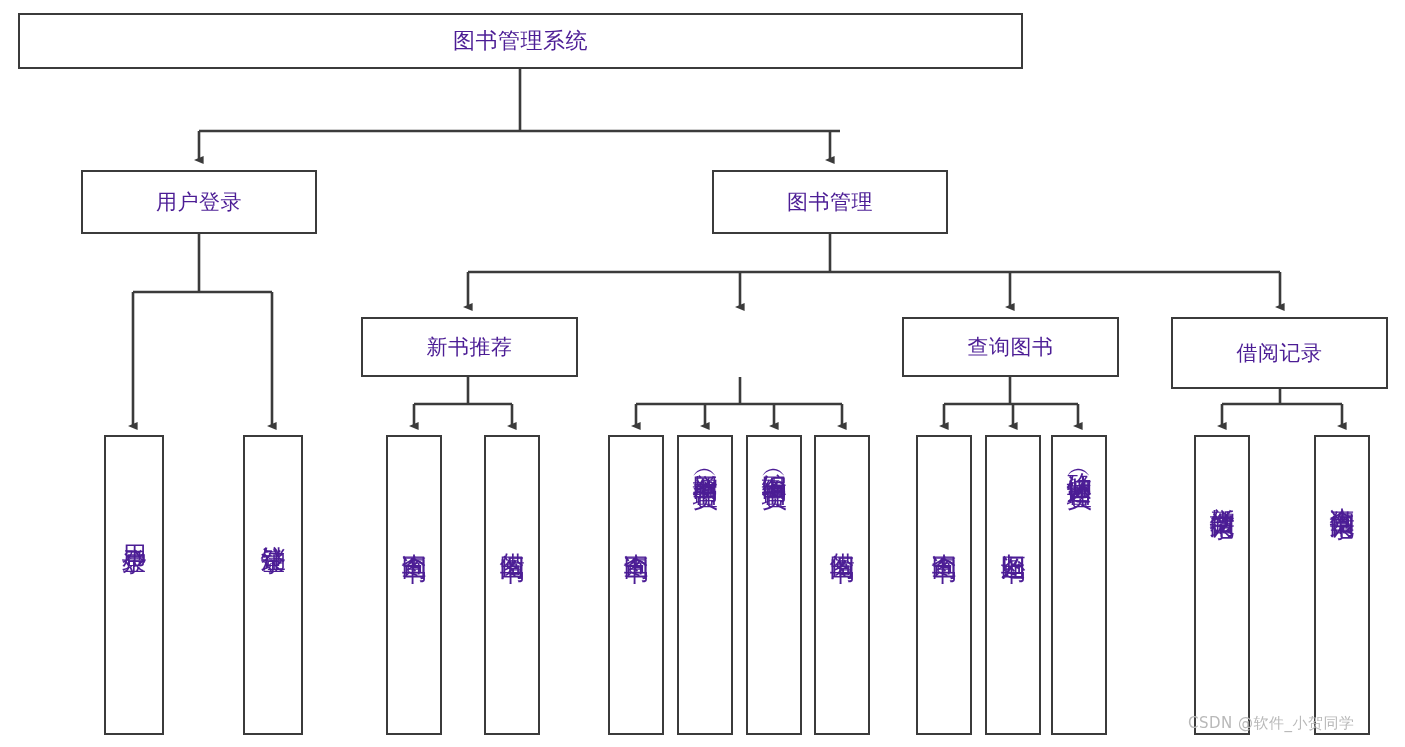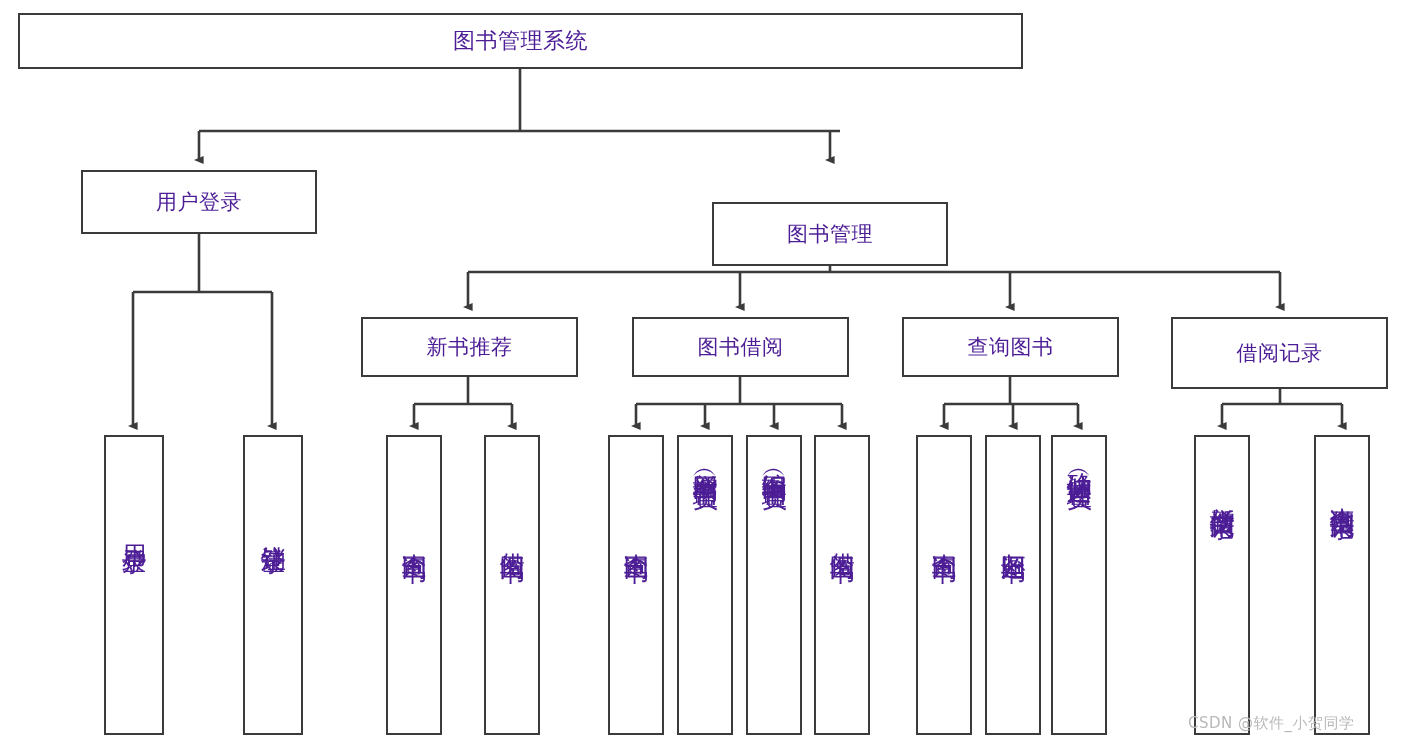--- a/index.html
+++ b/index.html
@@ -144,31 +144,28 @@
   </svg>
 
   <div class="node horiz root" style="left:18px; top:13px; width:1005px; height:56px;">
     <span class="label">图书管理系统</span>
   </div>
 
   <div class="node horiz" style="left:81px; top:170px; width:236px; height:64px;">
     <span class="label">用户登录</span>
   </div>
 
-  <div class="node horiz" style="left:712px; top:170px; width:236px; height:64px;margin-top:32px;">
+  <div class="node horiz" style="left:712px; top:170px; width:236px; height:64px;">
     <span class="label">图书管理</span>
   </div>
 
   <div class="node horiz" style="left:361px; top:317px; width:217px; height:60px;">
     <span class="label">新书推荐</span>
   </div>
 
-  <div class="node horiz" style="left:632px; top:317px; width:217px; height:60px;">
-    <span class="label">图书借阅</span>
-  </div>
 
   <div class="node horiz" style="left:902px; top:317px; width:217px; height:60px;">
     <span class="label">查询图书</span>
   </div>
 
   <div class="node horiz" style="left:1171px; top:317px; width:217px; height:72px;">
     <span class="label">借阅记录</span>
   </div>
 
   <div class="node vert mid" style="left:104px; top:435px; width:60px; height:300px;">

